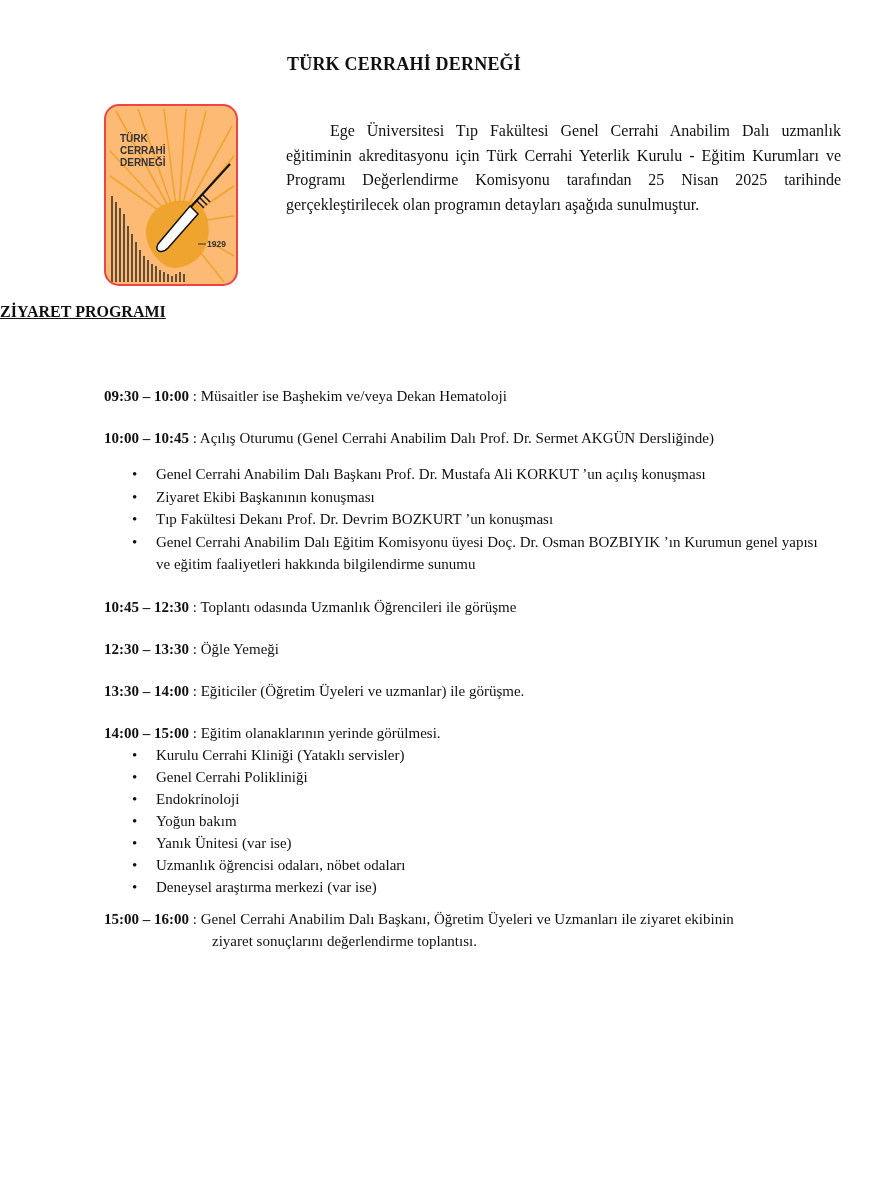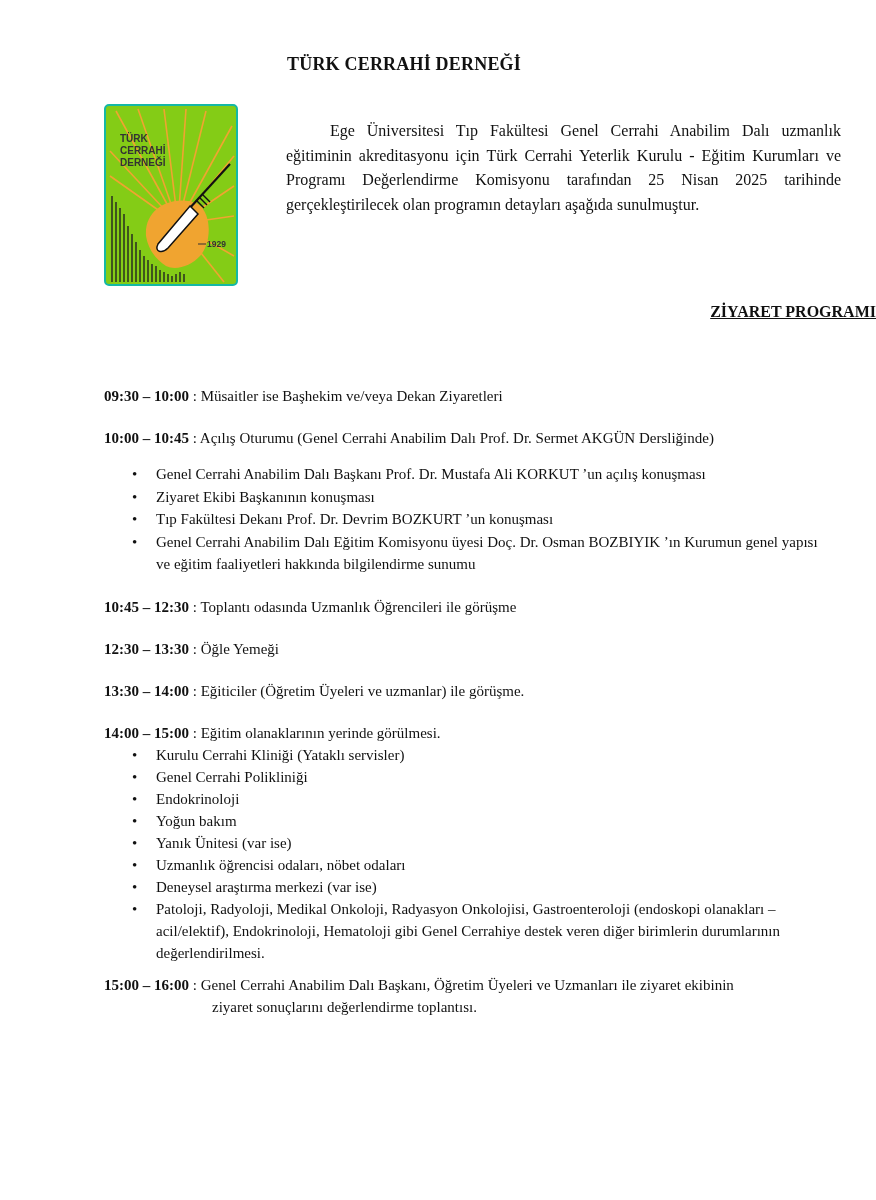--- a/index.html
+++ b/index.html
@@ -1,24 +1,24 @@
 <!DOCTYPE html>
 <html><head>
 <meta charset="utf-8">
 <style>
   html, body { margin: 0; padding: 0; background: #ffffff; }
   body { width: 876px; height: 1200px; position: relative; overflow: hidden;
          font-family: "Liberation Serif", serif; color: #111; }
   .title { position: absolute; top: 54px; left: 0; width: 808px; text-align: center;
            font-weight: bold; font-size: 18px; letter-spacing: 0.2px; }
   .logo { position: absolute; left: 104px; top: 104px; width: 130px; height: 178px;
-          border: 2px solid #14b8a6; border-radius: 5px; overflow: hidden; background: #84cc16; }
+          border: 2px solid #ef4444; border-radius: 15px; overflow: hidden; background: #fdba74; }
   .intro { position: absolute; left: 270px; top: 103px; width: 555px; font-size: 16px;
            line-height: 24.5px; text-align: justify; text-indent: 44px; margin: 16px; }
-  .subtitle { position: absolute; top: 303px; left: 0; width: 876px; text-align: right;
+  .subtitle { position: absolute; top: 303px; left: 0; width: 876px; text-align: left;
               font-weight: bold; font-size: 16px; text-decoration: underline; }
   .program { position: absolute; left: 104px; top: 385px; width: 720px; font-size: 15px; }
   .entry { margin: 0; line-height: 22px; }
   .time { font-weight: bold; }
   .sp-lg { height: 20px; }
   ul.bul { list-style: none; margin: 0; padding: 0; }
   ul.bul li { position: relative; padding-left: 52px; line-height: 22.6px; }
   ul.bul li::before { content: "•"; position: absolute; left: 28px; top: 0; }
   ul.bul.tight li { line-height: 22px; padding-left: 52px; }
   .hang { padding-left: 108px; line-height: 22px; }
@@ -82,21 +82,21 @@
   </svg>
 </div>
 
 <p class="intro">Ege Üniversitesi Tıp Fakültesi Genel Cerrahi Anabilim Dalı uzmanlık eğitiminin akreditasyonu için Türk Cerrahi Yeterlik Kurulu - Eğitim Kurumları ve Programı Değerlendirme Komisyonu tarafından 25 Nisan 2025 tarihinde gerçekleştirilecek olan programın detayları aşağıda sunulmuştur.</p>
 
 <div class="subtitle">ZİYARET PROGRAMI</div>
 
 <div class="program">
 
   <p class="entry">
-    <span class="time">09:30 – 10:00</span><span> : </span><span>Müsaitler ise Başhekim ve/veya Dekan Ziyaretleri</span>
+    <span class="time">09:30 – 10:00</span><span> : </span><span>Müsaitler ise Başhekim ve/veya Dekan Hematoloji</span>
   </p>
   <div class="sp-lg"></div>
 
   <p class="entry">
     <span class="time">10:00 – 10:45</span><span> : </span><span>Açılış Oturumu (Genel Cerrahi Anabilim Dalı Prof. Dr. Sermet AKGÜN Dersliğinde)</span>
   </p>
   <div style="height:14px"></div>
   <ul class="bul">
     <li>Genel Cerrahi Anabilim Dalı Başkanı Prof. Dr. Mustafa Ali KORKUT ’un açılış konuşması</li>
     <li>Ziyaret Ekibi Başkanının konuşması</li>
@@ -124,21 +124,20 @@
     <span class="time">14:00 – 15:00</span><span> : </span><span>Eğitim olanaklarının yerinde görülmesi.</span>
   </p>
   <ul class="bul tight">
     <li>Kurulu Cerrahi Kliniği (Yataklı servisler)</li>
     <li>Genel Cerrahi Polikliniği</li>
     <li>Endokrinoloji</li>
     <li>Yoğun bakım</li>
     <li>Yanık Ünitesi (var ise)</li>
     <li>Uzmanlık öğrencisi odaları, nöbet odaları</li>
     <li>Deneysel araştırma merkezi (var ise)</li>
-    <li>Patoloji, Radyoloji, Medikal Onkoloji, Radyasyon Onkolojisi, Gastroenteroloji (endoskopi olanakları – acil/elektif), Endokrinoloji, Hematoloji gibi Genel Cerrahiye destek veren diğer birimlerin durumlarının değerlendirilmesi.</li>
   </ul>
   <div style="height:10px"></div>
 
   <p class="entry">
     <span class="time">15:00 – 16:00</span><span> : </span><span>Genel Cerrahi Anabilim Dalı Başkanı, Öğretim Üyeleri ve Uzmanları ile ziyaret ekibinin</span>
   </p>
   <p class="entry hang">ziyaret sonuçlarını değerlendirme toplantısı.</p>
 </div>
 
 </body></html>

